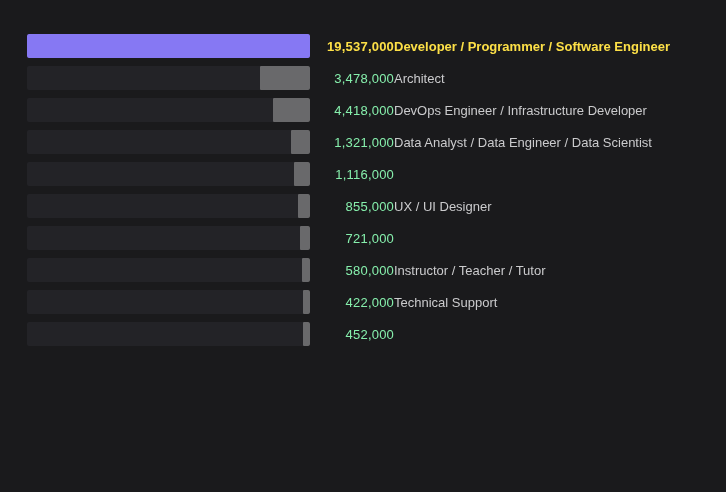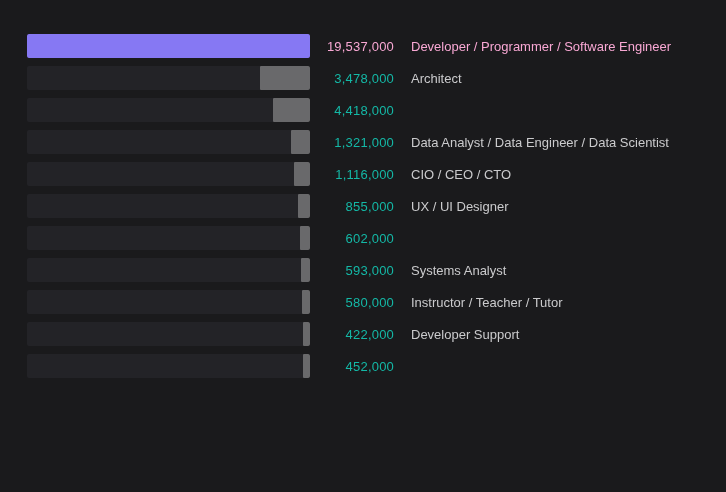--- a/index.html
+++ b/index.html
@@ -45,35 +45,34 @@
     border-radius: 1px;
   }
   .row.highlight .fill {
     background: #8678f3;
   }
   .value {
     flex: 0 0 auto;
     width: 84px;
     text-align: right;
     font-size: 13px;
-    color: #14b8a6;
+    color: #86efac;
     letter-spacing: 0.2px;
     white-space: nowrap;
   }
   .label {
     flex: 1 1 auto;
-    padding-left: 17px;
     font-size: 13px;
     color: #cbcbcd;
     white-space: nowrap;
   }
   .row.highlight .value,
   .row.highlight .label {
-    color: #f9a8d4;
-    font-weight: normal;
+    color: #fde047;
+    font-weight: bold;
   }
 </style>
 </head>
 <body>
 
 <div class="chart">
   <div class="rows">
       <div class="row highlight">
         <div class="track">
           <div class="fill" style="width: 100%;"></div>
@@ -86,68 +85,61 @@
           <div class="fill" style="width: 17.8%;"></div>
         </div>
         <div class="value">3,478,000</div>
         <div class="label">Architect</div>
       </div>
       <div class="row">
         <div class="track">
           <div class="fill" style="width: 13.08%;"></div>
         </div>
         <div class="value">4,418,000</div>
+        <div class="label">DevOps Engineer / Infrastructure Developer</div>
       </div>
       <div class="row">
         <div class="track">
           <div class="fill" style="width: 6.76%;"></div>
         </div>
         <div class="value">1,321,000</div>
         <div class="label">Data Analyst / Data Engineer / Data Scientist</div>
       </div>
       <div class="row">
         <div class="track">
           <div class="fill" style="width: 5.71%;"></div>
         </div>
         <div class="value">1,116,000</div>
-        <div class="label">CIO / CEO / CTO</div>
       </div>
       <div class="row">
         <div class="track">
           <div class="fill" style="width: 4.38%;"></div>
         </div>
         <div class="value">855,000</div>
         <div class="label">UX / UI Designer</div>
       </div>
       <div class="row">
         <div class="track">
           <div class="fill" style="width: 3.69%;"></div>
         </div>
-        <div class="value">602,000</div>
-      </div>
-      <div class="row">
-        <div class="track">
-          <div class="fill" style="width: 3.04%;"></div>
-        </div>
-        <div class="value">593,000</div>
-        <div class="label">Systems Analyst</div>
+        <div class="value">721,000</div>
       </div>
       <div class="row">
         <div class="track">
           <div class="fill" style="width: 2.97%;"></div>
         </div>
         <div class="value">580,000</div>
         <div class="label">Instructor / Teacher / Tutor</div>
       </div>
       <div class="row">
         <div class="track">
           <div class="fill" style="width: 2.54%;"></div>
         </div>
         <div class="value">422,000</div>
-        <div class="label">Developer Support</div>
+        <div class="label">Technical Support</div>
       </div>
       <div class="row">
         <div class="track">
           <div class="fill" style="width: 2.31%;"></div>
         </div>
         <div class="value">452,000</div>
       </div>
     </div>
 </div>
 

